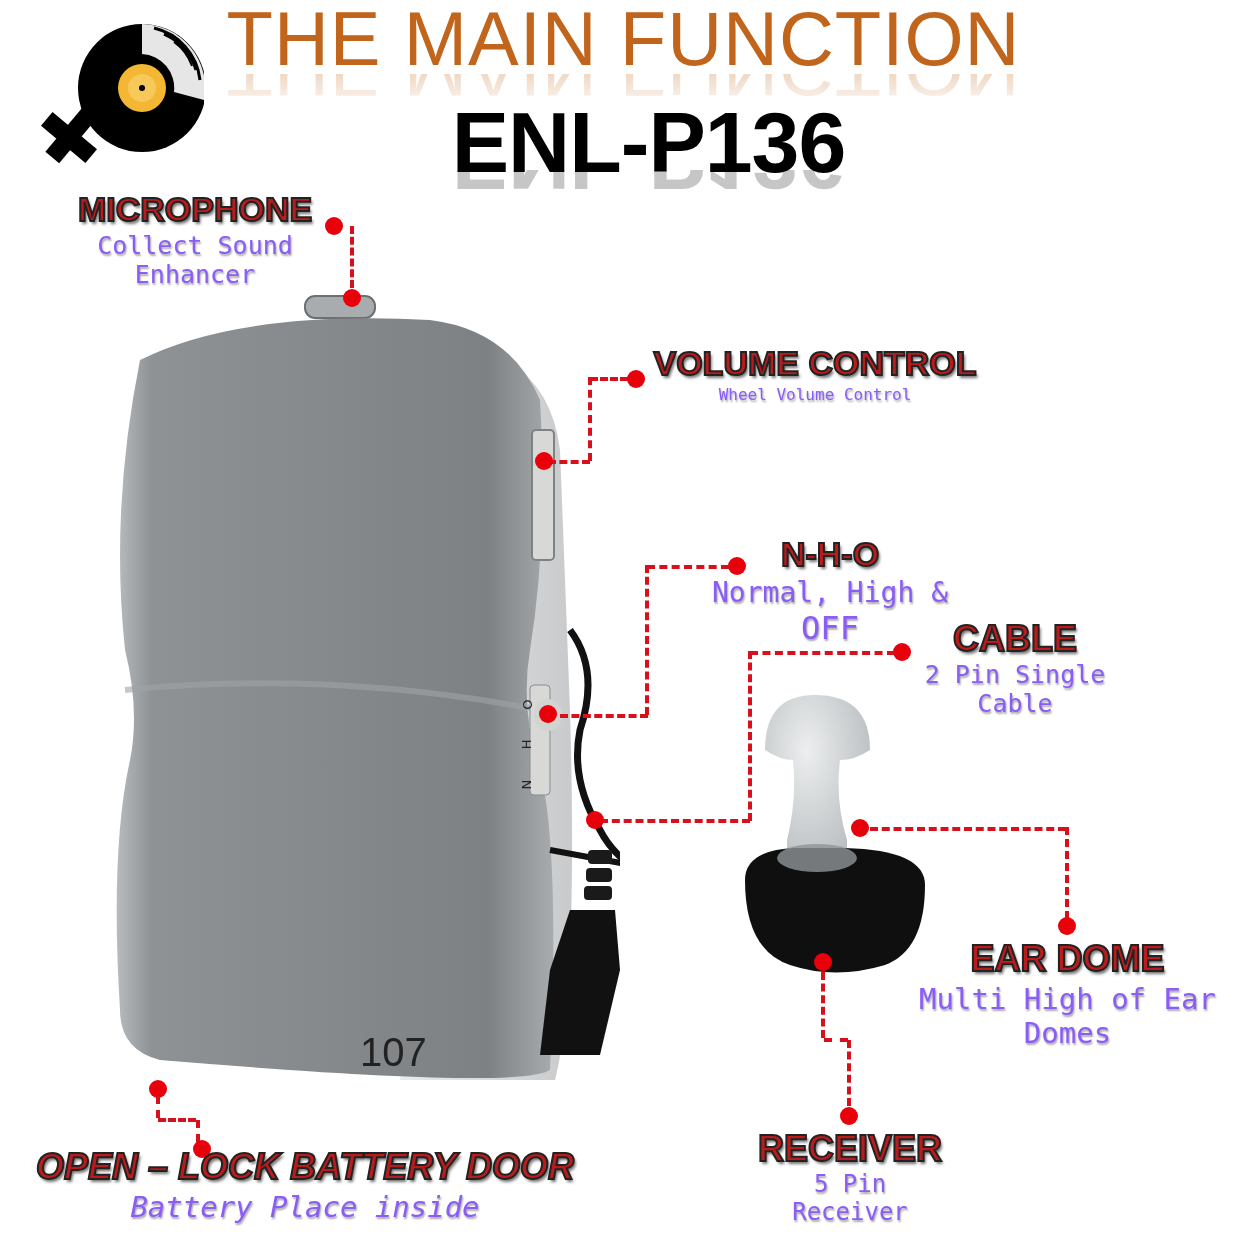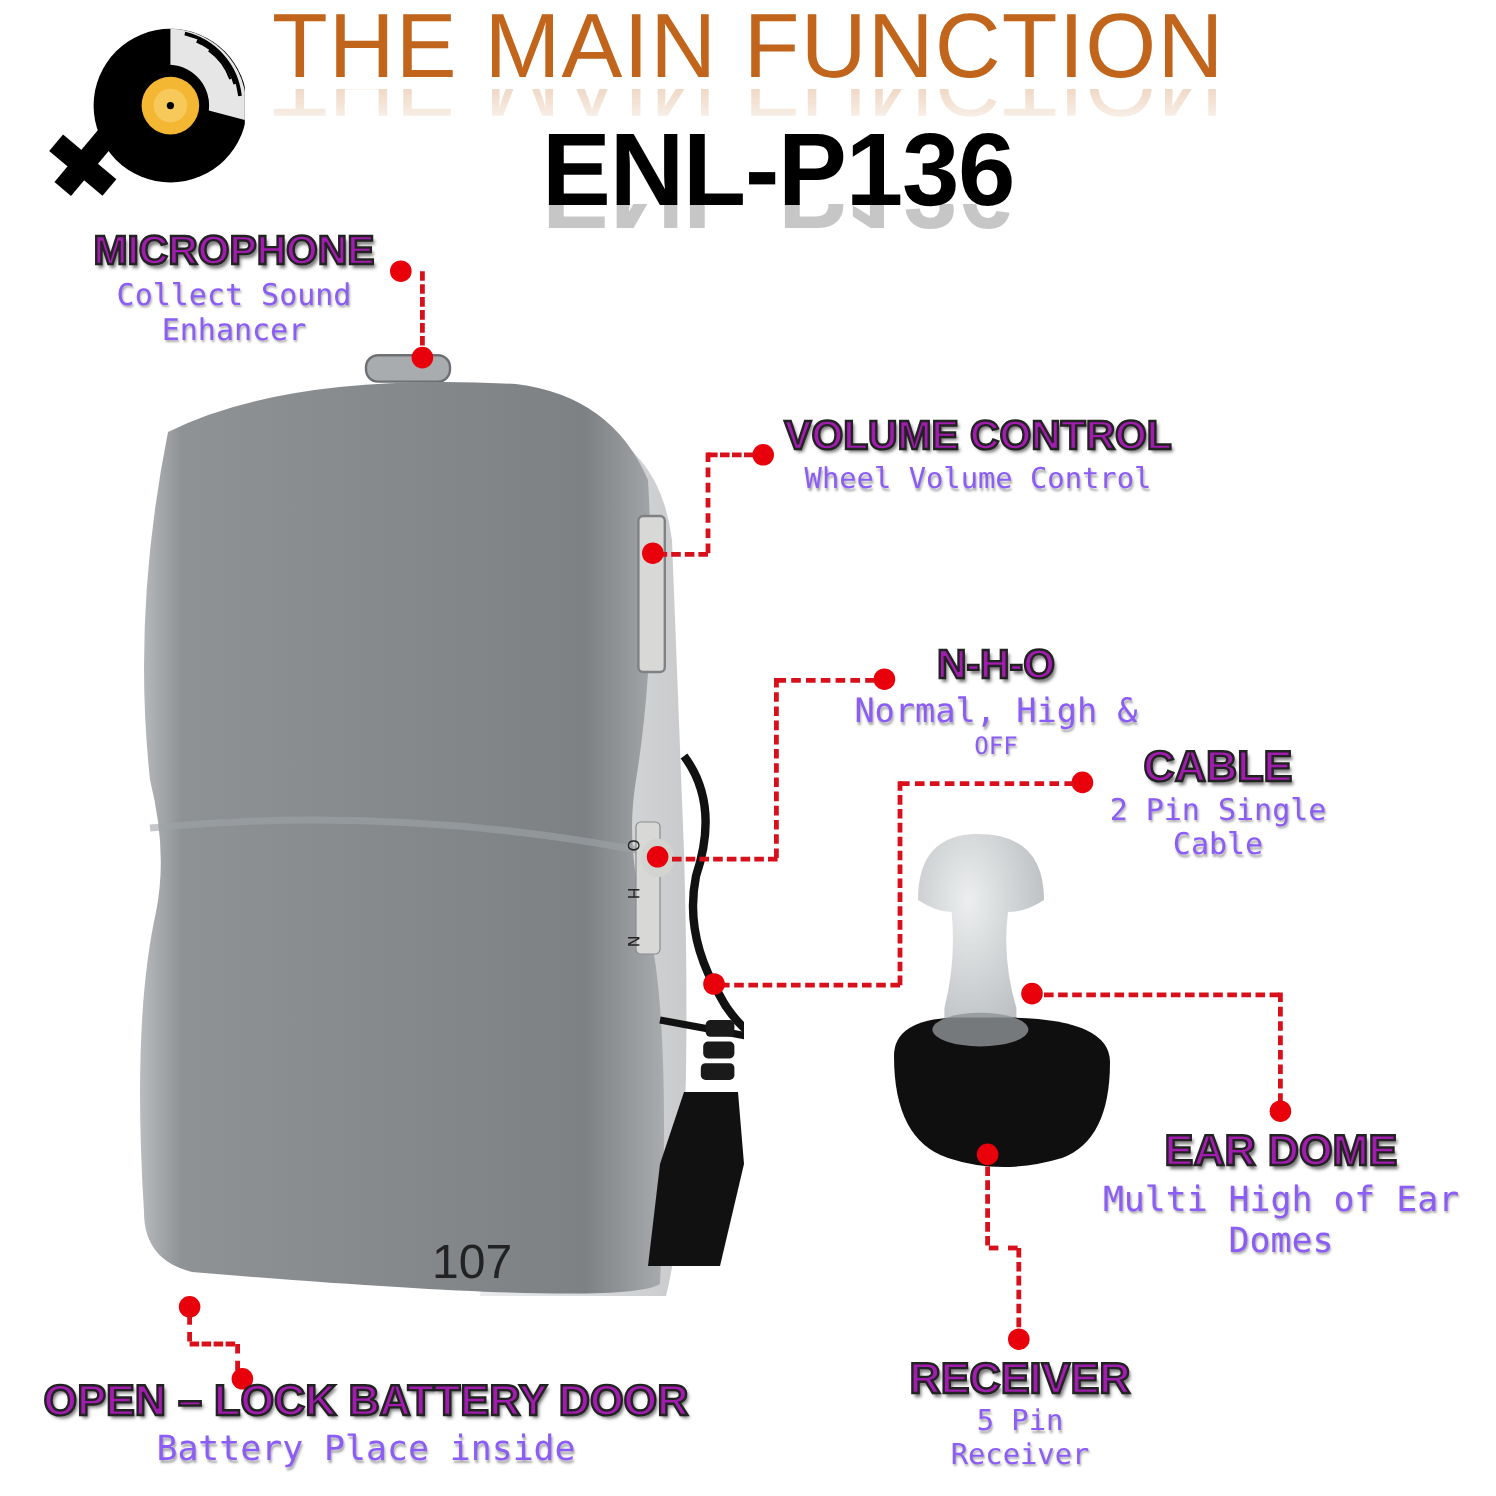--- a/index.html
+++ b/index.html
@@ -2,21 +2,21 @@
 <html><head>
 <meta charset="utf-8">
 <style>
   html,body{margin:0;padding:0;background:#ffffff;}
   body{width:1247px;height:1247px;position:relative;overflow:hidden;font-family:"DejaVu Sans",sans-serif;}
   .abs{position:absolute;}
   .title{left:0;width:1247px;top:-6px;text-align:center;font-family:"Liberation Sans",sans-serif;font-size:76px;letter-spacing:1px;color:#c0651b;font-weight:normal;line-height:90px;}
   .title-refl{left:0;width:1247px;top:74px;text-align:center;font-family:"Liberation Sans",sans-serif;font-size:76px;letter-spacing:1px;color:#c0651b;line-height:90px;transform:scaleY(-1);opacity:0.25;height:40px;overflow:hidden;-webkit-mask-image:linear-gradient(to bottom,rgba(0,0,0,0) 0%,rgba(0,0,0,1) 100%);}
   .model{left:0;width:1297px;top:92px;text-align:center;font-family:"Liberation Sans",sans-serif;font-weight:bold;font-size:86px;color:#000;line-height:100px;letter-spacing:-1px;}
   .model-refl{left:0;width:1297px;top:170px;text-align:center;font-family:"Liberation Sans",sans-serif;font-weight:bold;font-size:86px;color:#000;line-height:100px;letter-spacing:-1px;transform:scaleY(-1);opacity:0.22;height:40px;overflow:hidden;}
-  .hdr{font-family:"Liberation Sans",sans-serif;font-weight:900;color:#a21caf;-webkit-text-stroke:2px #222;text-shadow:2px 3px 3px rgba(0,0,0,.55);letter-spacing:0px;white-space:nowrap;}
+  .hdr{font-family:"Liberation Sans",sans-serif;font-weight:900;color:#b91c1c;-webkit-text-stroke:2px #222;text-shadow:2px 3px 3px rgba(0,0,0,.55);letter-spacing:0px;white-space:nowrap;}
   .sub{font-family:"DejaVu Sans Mono",monospace;color:#8b5cf6;text-shadow:1px 2px 2px rgba(0,0,0,.35);white-space:nowrap;text-align:center;}
   .dot{width:18px;height:18px;border-radius:50%;background:#e8000b;}
   .dash-h{height:0;border-top:4px dashed #d7101c;}
   .dash-v{width:0;border-left:4px dashed #d7101c;}
 </style>
 </head>
 <body>
 
 <div class="abs title">THE MAIN FUNCTION</div>
 <div class="abs title-refl">THE MAIN FUNCTION</div>
@@ -131,43 +131,43 @@
 <div class="abs dot" style="left:193px;top:1140px;"></div>
 
 <div class="abs" style="left:40px;top:190px;width:310px;text-align:center;">
   <div class="hdr" style="font-size:34px;">MICROPHONE</div>
   <div class="sub" style="font-size:25px;margin-top:2px;">Collect Sound</div>
   <div class="sub" style="font-size:25px;">Enhancer</div>
 </div>
 
 <div class="abs" style="left:630px;top:344px;width:370px;text-align:center;">
   <div class="hdr" style="font-size:34px;">VOLUME CONTROL</div>
-  <div class="sub" style="font-size:24px;margin-top:2px;">Wheel Volume Control</div>
+  <div class="sub" style="font-size:16px;margin-top:2px;">Wheel Volume Control</div>
 </div>
 
 <div class="abs" style="left:680px;top:535px;width:300px;text-align:center;">
   <div class="hdr" style="font-size:34px;">N-H-O</div>
   <div class="sub" style="font-size:28px;margin-top:2px;">Normal, High &amp;</div>
-  <div class="sub" style="font-size:20px;">OFF</div>
+  <div class="sub" style="font-size:32px;">OFF</div>
 </div>
 
 <div class="abs" style="left:905px;top:618px;width:220px;text-align:center;">
   <div class="hdr" style="font-size:36px;">CABLE</div>
   <div class="sub" style="font-size:25px;margin-top:0px;">2 Pin Single</div>
   <div class="sub" style="font-size:25px;">Cable</div>
 </div>
 
 <div class="abs" style="left:900px;top:938px;width:335px;text-align:center;">
   <div class="hdr" style="font-size:36px;">EAR DOME</div>
   <div class="sub" style="font-size:29px;margin-top:2px;">Multi High of Ear</div>
   <div class="sub" style="font-size:29px;">Domes</div>
 </div>
 
 <div class="abs" style="left:740px;top:1128px;width:220px;text-align:center;">
   <div class="hdr" style="font-size:36px;">RECEIVER</div>
   <div class="sub" style="font-size:24px;margin-top:0px;">5 Pin</div>
   <div class="sub" style="font-size:24px;">Receiver</div>
 </div>
 
-<div class="abs" style="left:10px;top:1146px;width:590px;text-align:center;">
+<div class="abs" style="left:10px;top:1146px;width:590px;text-align:center;font-style:italic;">
   <div class="hdr" style="font-size:36px;">OPEN – LOCK BATTERY DOOR</div>
   <div class="sub" style="font-size:29px;margin-top:2px;">Battery Place inside</div>
 </div>
 
 </body></html>

